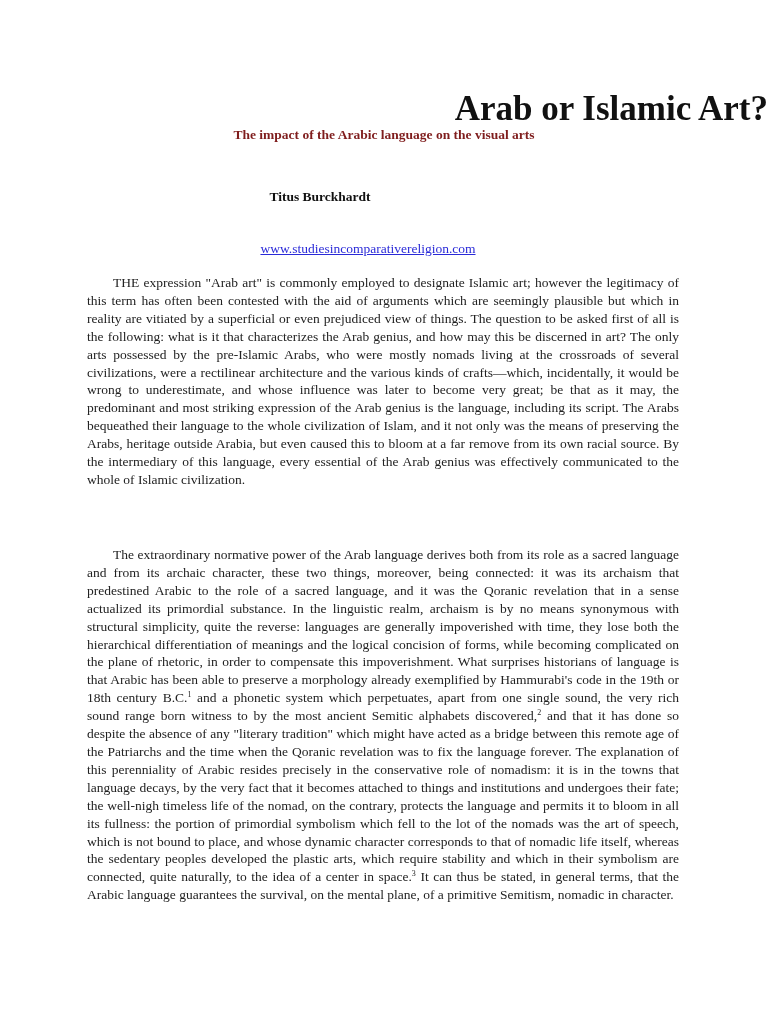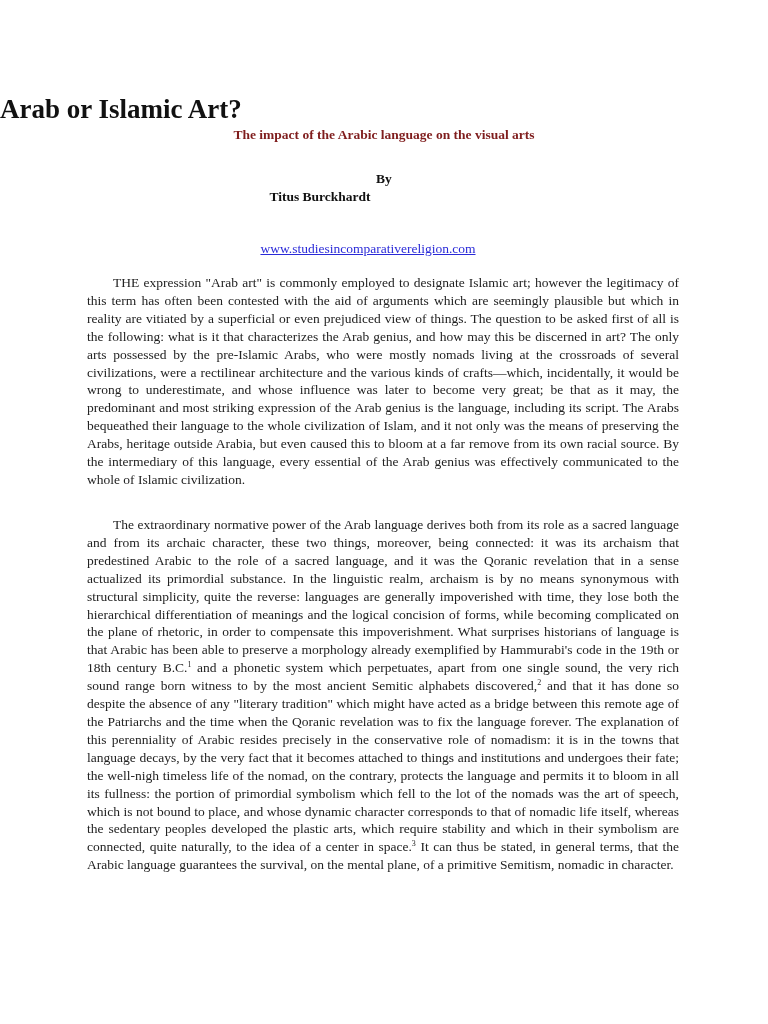--- a/index.html
+++ b/index.html
@@ -1,38 +1,37 @@
 <!DOCTYPE html>
 <html><head>
 <meta charset="utf-8">
 <style>
   html, body { margin: 0; padding: 0; background: #ffffff; }
   body { width: 768px; height: 1024px; position: relative; overflow: hidden; font-family: "Liberation Serif", serif; color: #1a1a1a; }
   .page { position: absolute; left: 0; top: 0; width: 768px; height: 1024px; background: #ffffff; }
-  .title { position: absolute; top: 93px; left: 0; width: 768px; text-align: left; font-weight: bold; font-size: 27px; line-height: 32px; color: #111; }
+  .title { position: absolute; top: 93px; left: 0; width: 768px; text-align: right; font-weight: bold; font-size: 35px; line-height: 32px; color: #111; }
   .subtitle { position: absolute; top: 126px; left: 0; width: 768px; text-align: center; font-weight: bold; font-size: 13.5px; line-height: 18px; color: #7f1d1d; }
   .by { position: absolute; top: 170px; left: 0; width: 768px; text-align: center; font-weight: bold; font-size: 13.5px; line-height: 18px; color: #111; }
   .author { position: absolute; top: 188px; left: 0; width: 640px; text-align: center; font-weight: bold; font-size: 13.5px; line-height: 18px; color: #111; }
   .source { position: absolute; top: 222px; left: 0; width: 768px; text-align: center; font-size: 13.5px; line-height: 18px; color: #222; }
   .source em { font-style: italic; }
   .link { position: absolute; top: 240px; left: 0; width: 736px; text-align: center; font-size: 13.5px; line-height: 18px; }
   .link a { color: #2a2ad8; text-decoration: underline; }
   .body-text { position: absolute; left: 87px; width: 592px; font-size: 13.5px; line-height: 17.9px; text-align: justify; color: #222; }
   .p1 { top: 274px; }
-  .p2 { top: 516px; }
+  .p2 { top: 546px; }
   .body-text p { margin: 0; text-indent: 26px; }
   sup { font-size: 8px; line-height: 0; vertical-align: super; }
 </style>
 </head>
 <body>
 
 <div class="page">
   <div class="title">Arab or Islamic Art?</div>
   <div class="subtitle">The impact of the Arabic language on the visual arts</div>
-  <div class="by">By</div>
   <div class="author">Titus Burckhardt</div>
 
   <div class="link">
     <a>www.studiesincomparativereligion.com</a>
   </div>
 
   <div class="body-text p1">
     <p>THE expression "Arab art" is commonly employed to designate Islamic art; however the legitimacy of this term has often been contested with the aid of arguments which are seemingly plausible but which in reality are vitiated by a superficial or even prejudiced view of things. The question to be asked first of all is the following: what is it that characterizes the Arab genius, and how may this be discerned in art? The only arts possessed by the pre-Islamic Arabs, who were mostly nomads living at the crossroads of several civilizations, were a rectilinear architecture and the various kinds of crafts—which, incidentally, it would be wrong to underestimate, and whose influence was later to become very great; be that as it may, the predominant and most striking expression of the Arab genius is the language, including its script. The Arabs bequeathed their language to the whole civilization of Islam, and it not only was the means of preserving the Arabs, heritage outside Arabia, but even caused this to bloom at a far remove from its own racial source. By the intermediary of this language, every essential of the Arab genius was effectively communicated to the whole of Islamic civilization.</p>
   </div>
 

